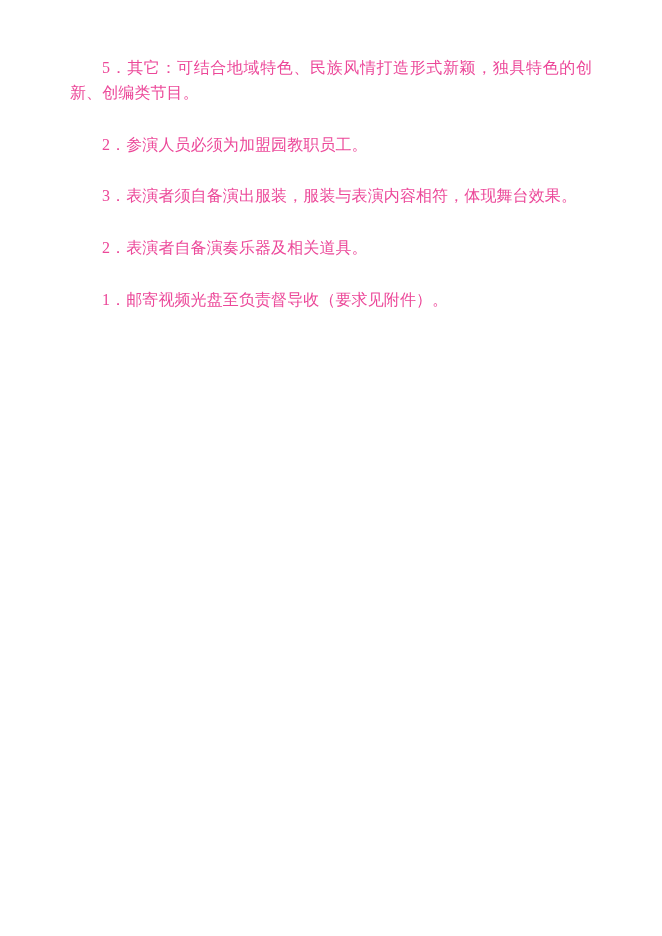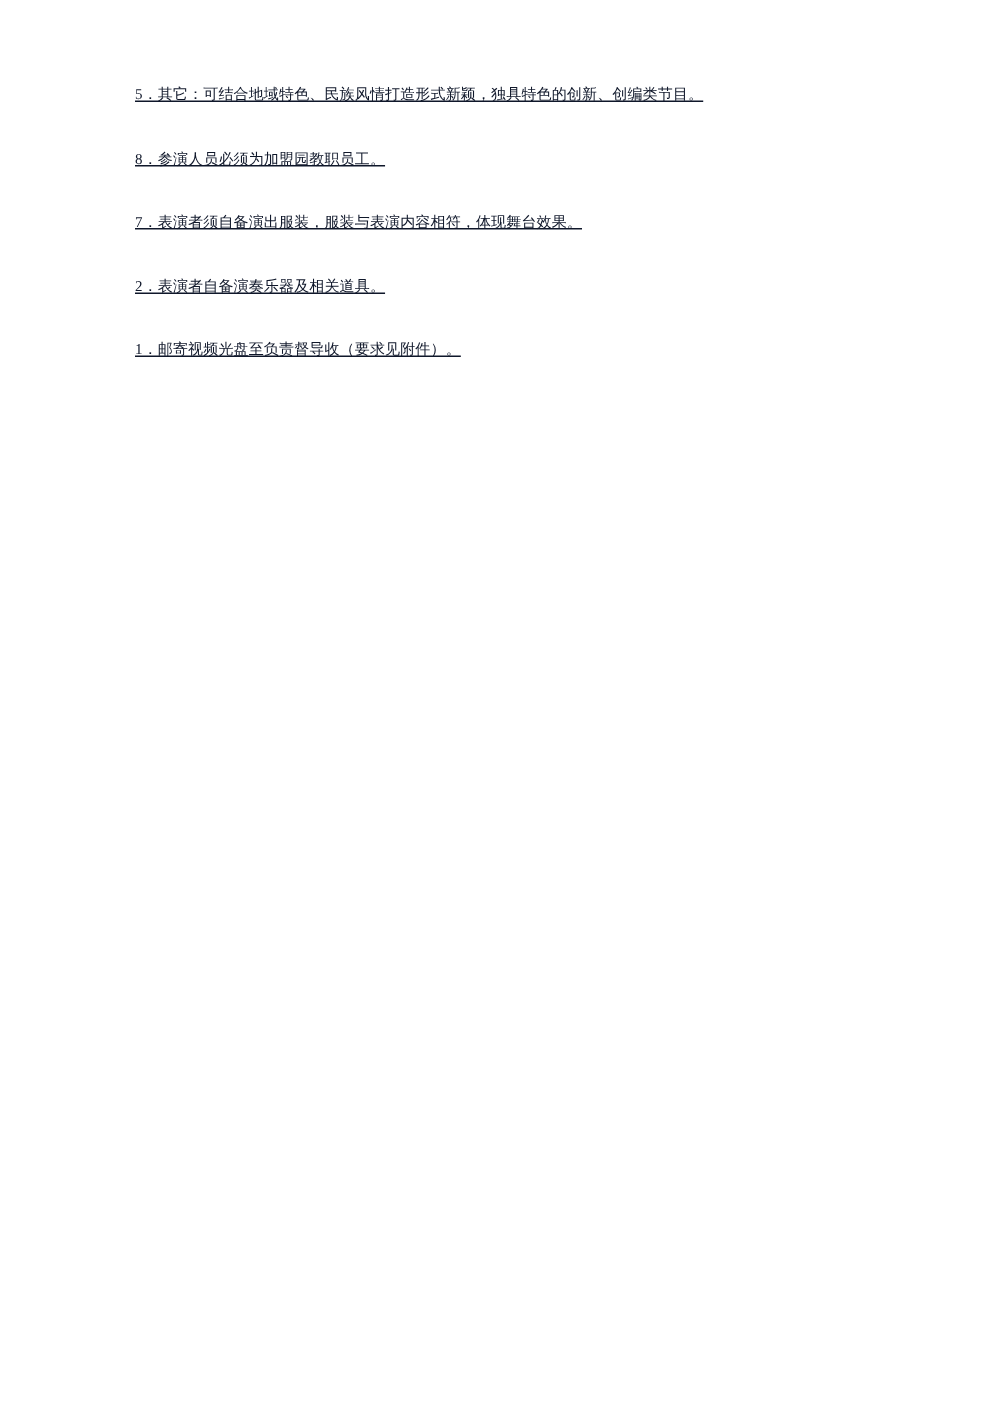--- a/index.html
+++ b/index.html
@@ -16,25 +16,24 @@
   }
   .page {
     position: relative;
     width: 662px;
     height: 936px;
     box-sizing: border-box;
     padding: 56px 70px 40px 70px;
     background: #ffffff;
   }
   .doc-body {
-    font-size: 10px;
+    font-size: 16px;
     line-height: 1.55;
-    color: #0f172a;
+    color: #ec4899;
     letter-spacing: 0.1px;
-    text-decoration: underline;
   }
   p.para {
     margin: 0 0 27px 0;
     text-align: justify;
     text-justify: inter-ideograph;
     text-indent: 2em;
   }
   p.para.heading {
     font-weight: bold;
     text-indent: 2em;
@@ -56,24 +55,24 @@
 </head>
 <body>
 
 <div class="page">
   <div class="doc-body">
 
     <p class="para gap-xl">5．其它：可结合地域特色、民族风情打造形式新颖，独具特色的创新、创编类节目。</p>
 
 
 
-    <p class="para gap-lg">8．参演人员必须为加盟园教职员工。</p>
+    <p class="para gap-lg">2．参演人员必须为加盟园教职员工。</p>
 
 
-    <p class="para gap-lg">7．表演者须自备演出服装，服装与表演内容相符，体现舞台效果。</p>
+    <p class="para gap-lg">3．表演者须自备演出服装，服装与表演内容相符，体现舞台效果。</p>
 
     <p class="para gap-lg">2．表演者自备演奏乐器及相关道具。</p>
 
 
 
     <p class="para last">1．邮寄视频光盘至负责督导收（要求见附件）。</p>
 
   </div>
 </div>
 

